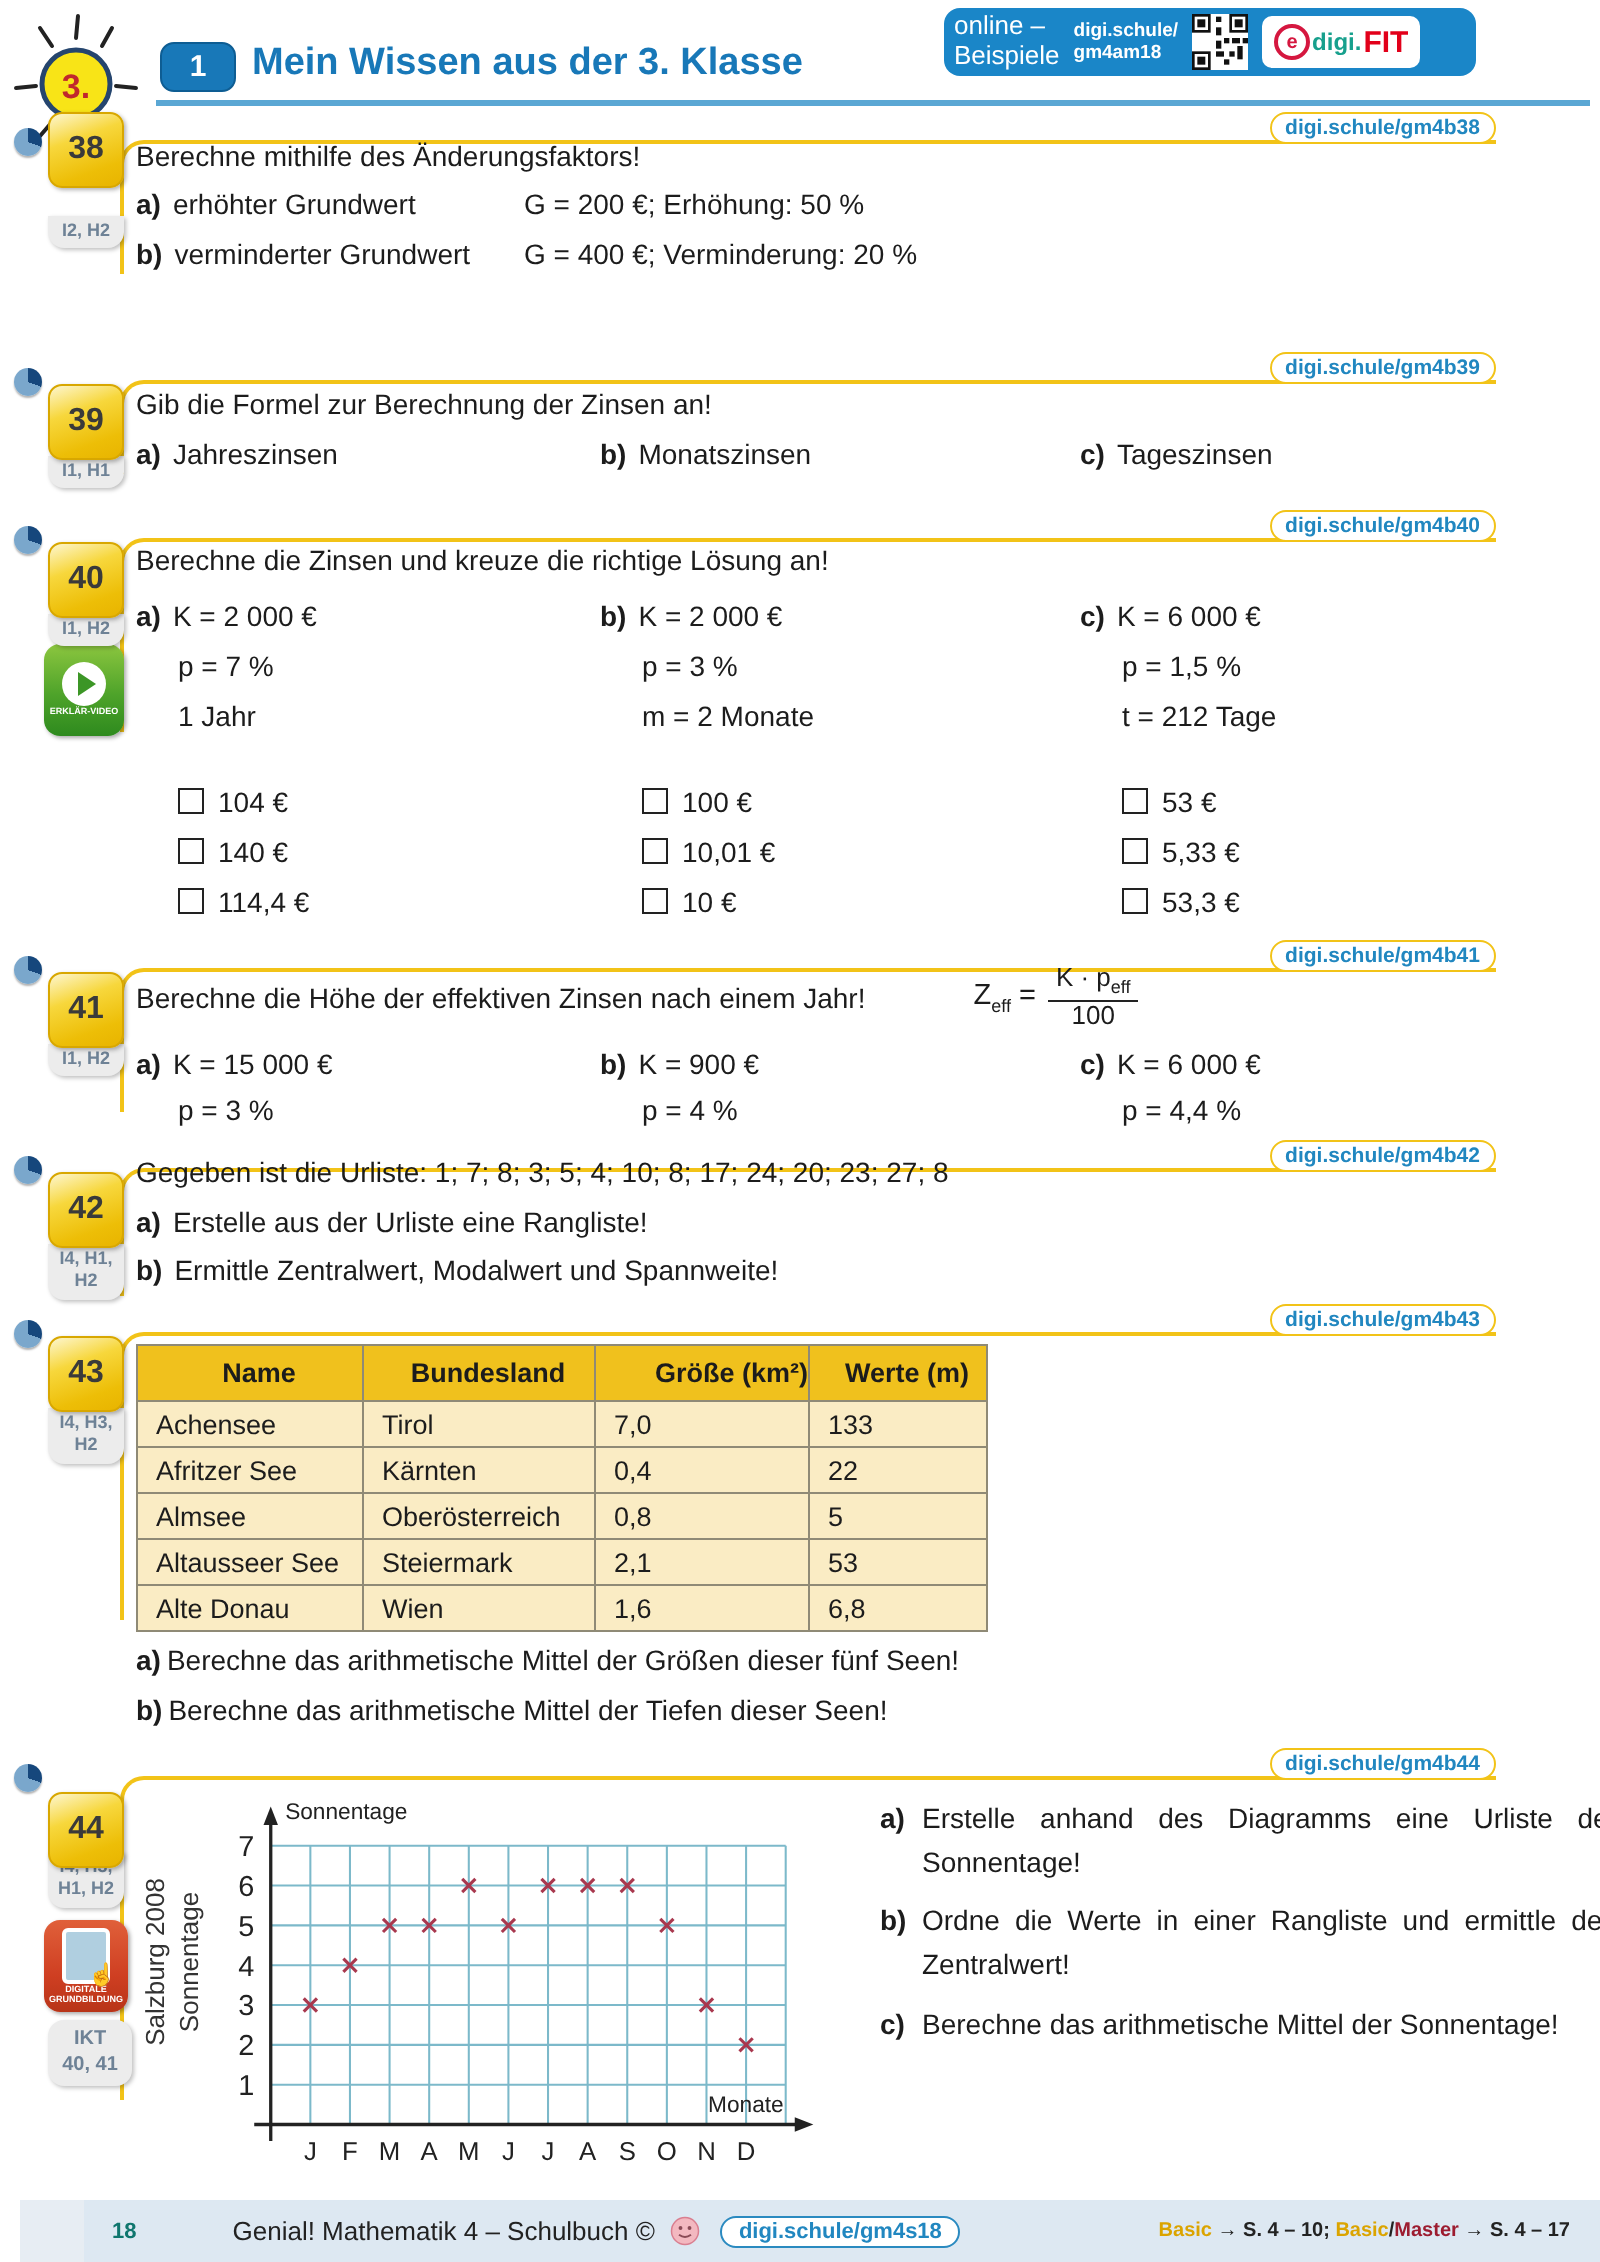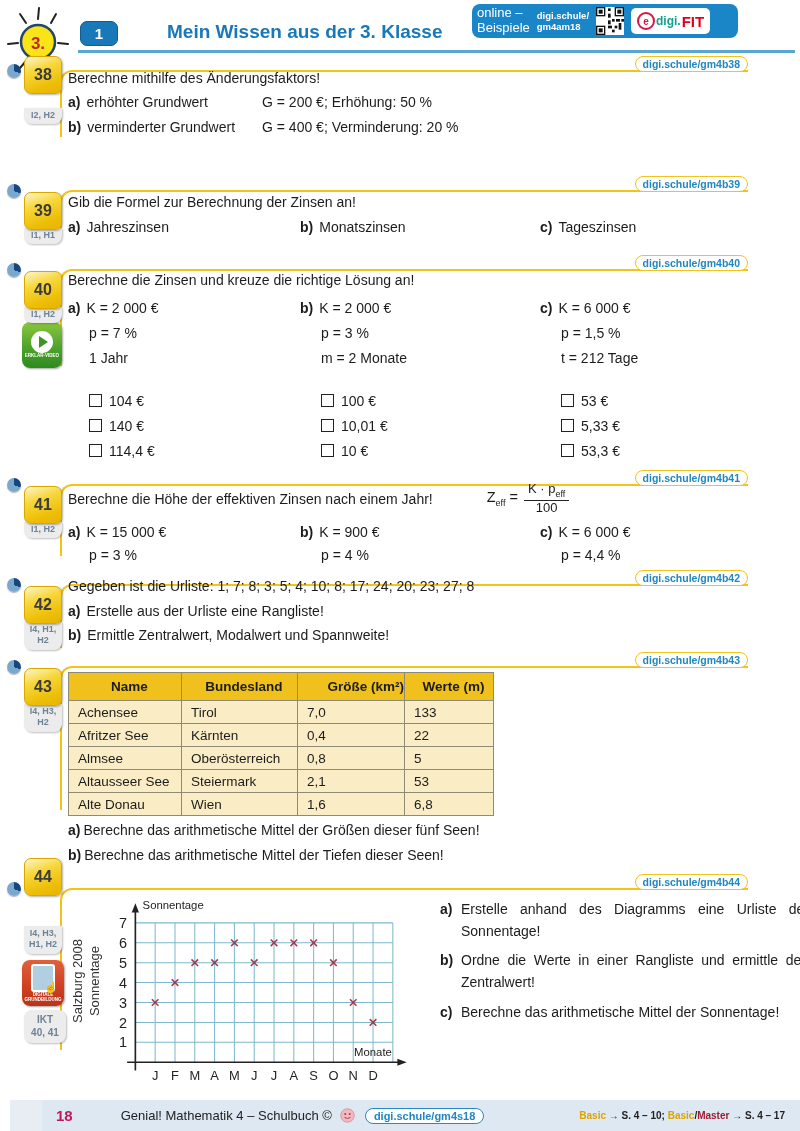--- a/index.html
+++ b/index.html
@@ -4,21 +4,21 @@
 <style>
   html,body{margin:0;padding:0;background:#fff;}
   #page{position:relative;width:800px;height:1131px;background:#fff;overflow:hidden;
         font-family:"Liberation Sans",sans-serif;color:#1c1c1c;}
   .abs{position:absolute;}
 
   
   .chapter-badge{position:absolute;left:80px;top:21px;width:36px;height:23px;background:#1878b8;
      border:1.5px solid #0e5d93;border-radius:7px;color:#fff;font-weight:bold;font-size:15px;
      display:flex;align-items:center;justify-content:center;}
-  .page-title{position:absolute;left:126px;top:21px;font-size:19px;font-weight:bold;color:#1878b8;margin-left:41px;}
+  .page-title{position:absolute;left:126px;top:21px;font-size:19px;font-weight:bold;color:#1878b8;}
   .title-rule{position:absolute;left:78px;top:50px;width:717px;height:3px;background:#5aa7d4;}
   .online-box{position:absolute;left:472px;top:4px;width:266px;height:34px;background:#1a86c8;
      border-radius:8px;display:flex;align-items:center;gap:7px;padding:0 5px;box-sizing:border-box;}
   .online-txt{color:#fff;font-weight:normal;font-size:13px;line-height:1.15;}
   .online-url{color:#fff;font-weight:bold;font-size:9.5px;line-height:1.2;}
   .qr{width:28px;height:28px;background:#fff;}
   .logo-box{background:#fff;border-radius:5px;height:26px;display:flex;align-items:center;
      padding:0 6px;gap:1px;}
   .logo-e{color:#d5173f;border:2px solid #d5173f;border-radius:50%;width:14px;height:14px;
      display:inline-flex;align-items:center;justify-content:center;font-weight:bold;font-size:10px;}
@@ -93,21 +93,21 @@
      transform-origin:0 0;width:162px;text-align:center;white-space:pre-line;
      font-size:13px;line-height:1.3;color:#333;}
   .r-item{position:relative;padding-left:21px;text-align:justify;font-size:14px;
      line-height:1.55;margin-bottom:8px;width:348px;}
   .r-item b{position:absolute;left:0;}
 
   
   .footer{position:absolute;left:10px;right:0;top:1100px;height:31px;background:#dde8f2;
      display:flex;align-items:center;}
   .footer-leftbox{width:32px;height:31px;background:#e7edf3;}
-  .page-num{font-weight:bold;font-size:15px;margin-left:14px;color:#be185d;}
+  .page-num{font-weight:bold;font-size:11px;margin-left:14px;color:#0f766e;}
   .credit{margin-left:48px;font-size:13px;color:#222;}
   .smiley{width:15px;height:15px;margin-left:8px;}
   .footer-badge{margin-left:10px;background:#fff;border:1.5px solid #2a8ac0;border-radius:9px;
      padding:1px 8px;font-size:11px;font-weight:bold;color:#2187c0;}
   .footer-right{position:absolute;right:15px;font-size:10px;font-weight:bold;color:#222;}
   .c-basic{color:#dba400;}
   .c-master{color:#9c1c30;}
 </style>
 </head>
 <body>
@@ -338,21 +338,21 @@
     </table>
 
   <div class="item" style="left:68px;top:822px">
     <b style="margin-right:3px">a)</b><span>Berechne das arithmetische Mittel der Größen dieser fünf Seen!</span></div>
   <div class="item" style="left:68px;top:847px">
     <b style="margin-right:3px">b)</b><span>Berechne das arithmetische Mittel der Tiefen dieser Seen!</span></div>
 
   <div class="exbadge" style="top:874px">digi.schule/gm4b44</div>
   <div class="exline" style="top:888px;height:160px"></div>
   <div class="pie-icon" style="top:882px"></div>
-  <div class="numbox" style="top:858px">44</div>
+  <div class="numbox" style="top:896px">44</div>
   <div class="tagbox" style="top:926px">I4, H3,
 H1, H2</div>
   <div class="digi-icon" style="top:960px">
     <div class="tablet">
         <span class="hand">☝</span>
       </div>
     <div class="digi-label">DIGITALE
 GRUNDBILDUNG</div>
   </div>
   <div class="tagbox" style="top:1010px;width:42px;border-radius:8px;font-size:10px;padding:4px 0">IKT

